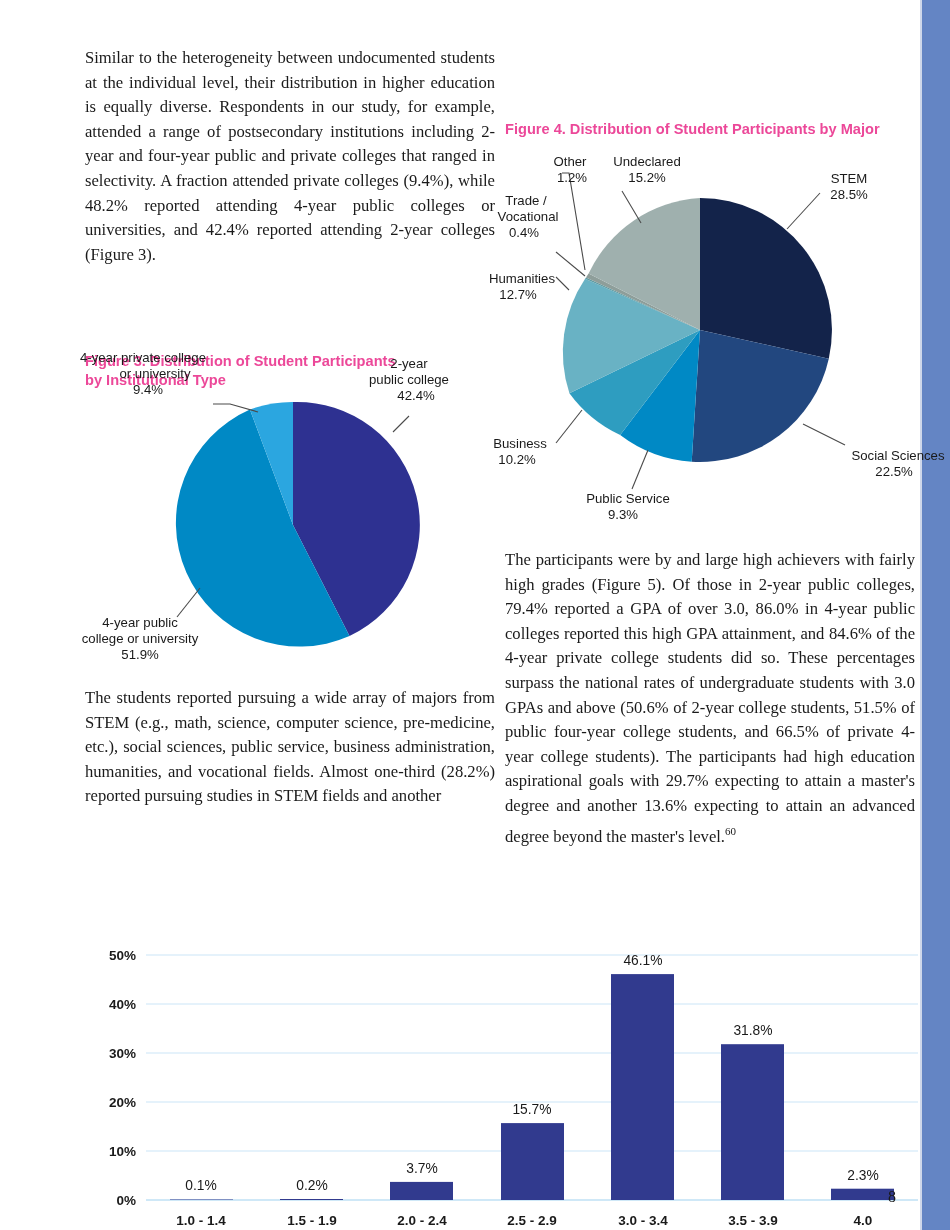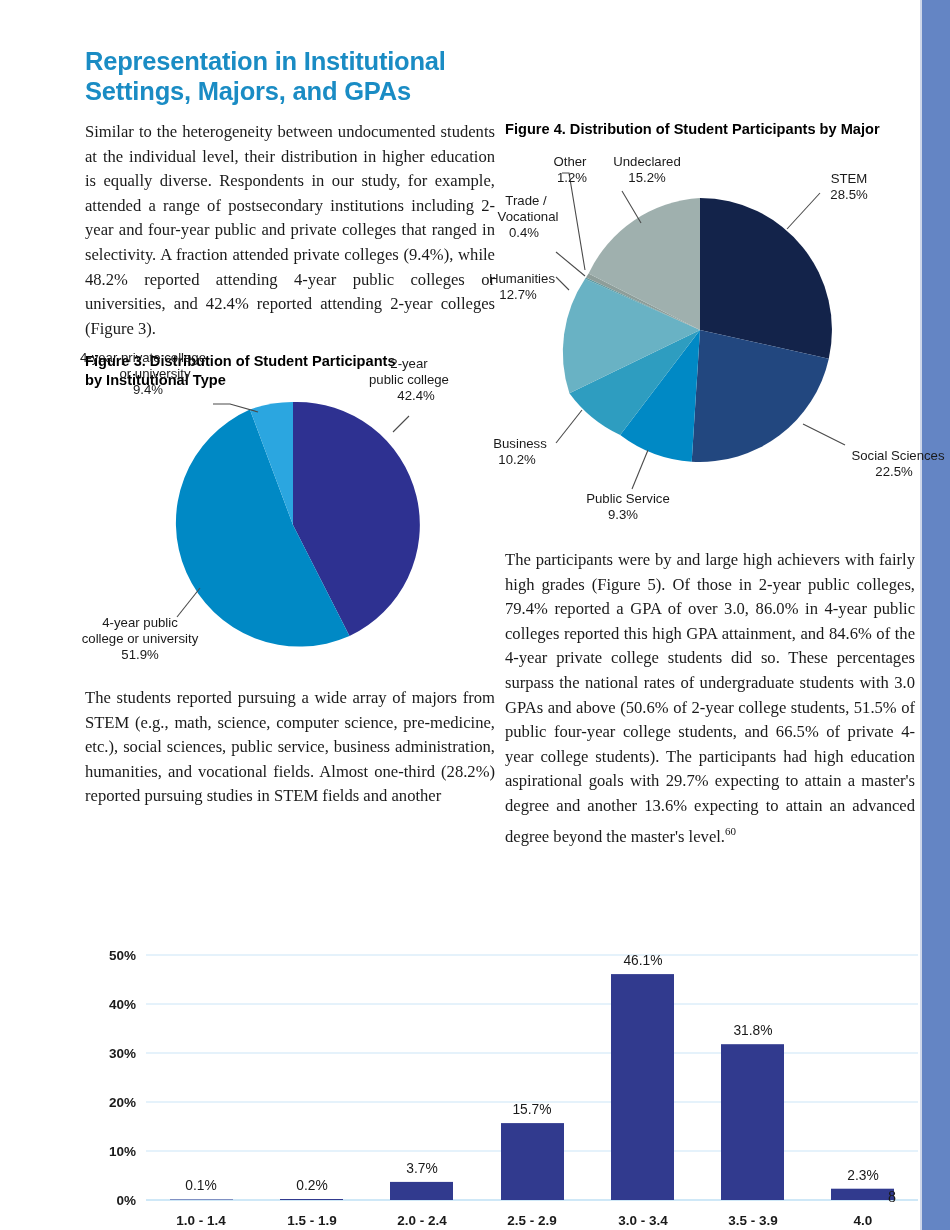--- a/index.html
+++ b/index.html
@@ -47,21 +47,21 @@
     text-justify:inter-word;
   }
   p.body.last{margin-bottom:0;}
   sup{font-size:11px; vertical-align:super;}
 
   .fig-caption{
     font-family:"Liberation Sans", sans-serif;
     font-size:14.6px;
     line-height:18.5px;
     font-weight:bold;
-    color:#000000;
+    color:#ec4899;
     margin:0;
   }
 
   
   #fig3-wrap{position:absolute; left:0px; top:350px; width:500px; height:310px;}
   #fig3-cap{position:absolute; left:85px; top:352px; width:330px;}
   #fig4-cap{position:absolute; left:505px; top:120px; width:410px;}
   #fig4-wrap{position:absolute; left:490px; top:145px; width:450px; height:390px;}
   #fig5-cap{position:absolute; left:85px; top:862px; width:640px;}
   #fig5-wrap{position:absolute; left:60px; top:937px; width:870px; height:300px;}
@@ -103,21 +103,20 @@
 </style>
 </head>
 <body>
 
 <div class="page">
 
   <div class="edge-band-hairline"></div>
   <div class="edge-band"></div>
 
   <div class="col-left">
-    <h1 class="section-title">Representation in Institutional Settings, Majors, and GPAs</h1>
     <p class="body">Similar to the heterogeneity between undocumented students at the individual level, their distribution in higher education is equally diverse. Respondents in our study, for example, attended a range of postsecondary institutions including 2-year and four-year public and private colleges that ranged in selectivity. A fraction attended private colleges (9.4%), while 48.2% reported attending 4-year public colleges or universities, and 42.4% reported attending 2-year colleges (Figure 3).</p>
   </div>
 
   <div id="fig3-cap">
     <div class="fig-caption">Figure 3. Distribution of Student Participants by Institutional Type</div>
   </div>
 
   <div id="fig3-wrap">
     <svg width="500" height="310" viewBox="0 0 500 310">
 

